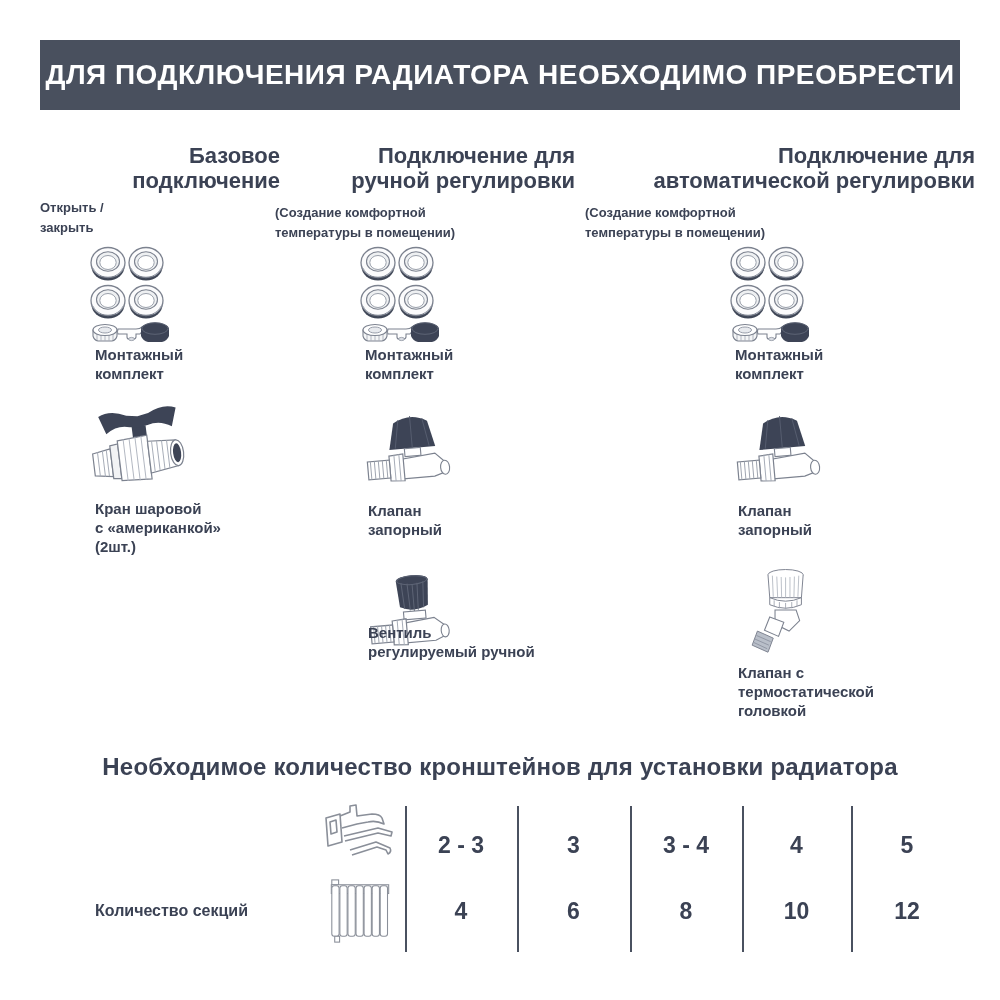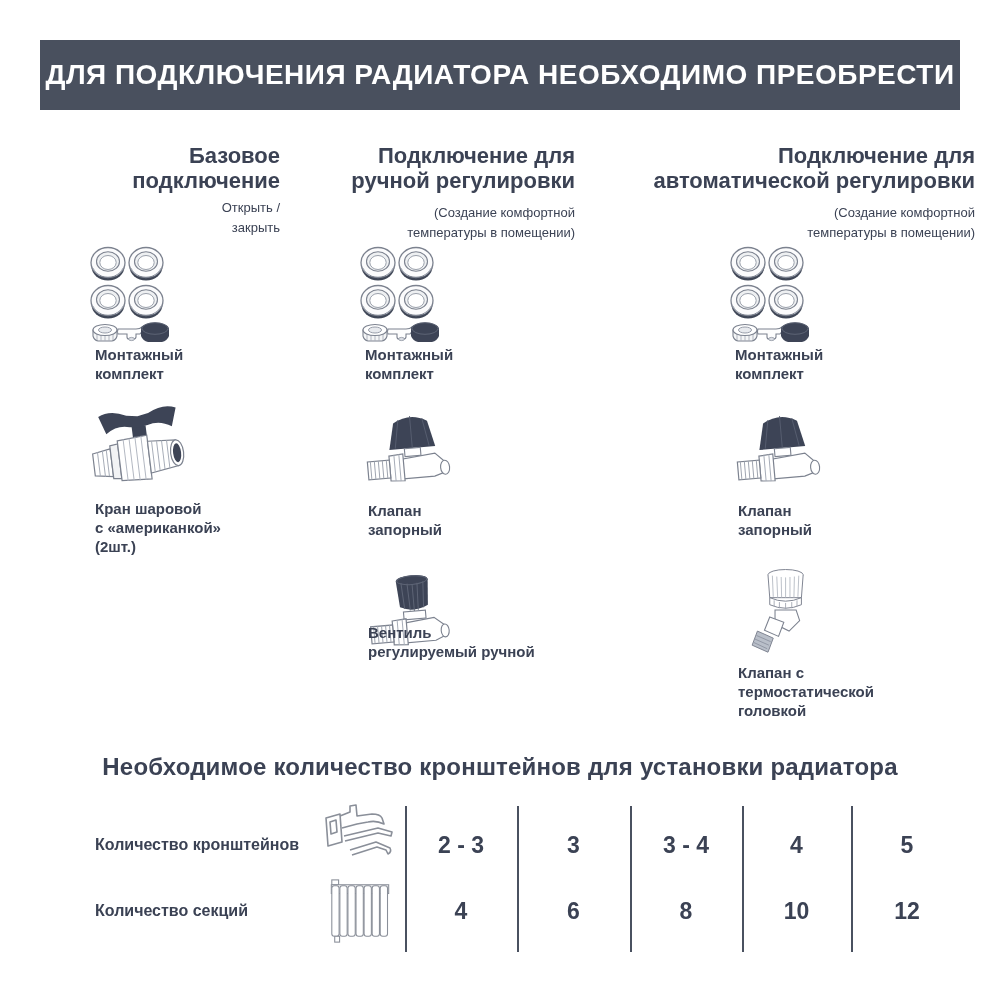--- a/index.html
+++ b/index.html
@@ -15,22 +15,22 @@
     color:#ffffff;font-size:28px;font-weight:bold;letter-spacing:.5px;white-space:nowrap;
   }
   .col-title{
     position:absolute;font-weight:bold;font-size:22px;line-height:1.14;
     text-align:right;white-space:pre-line;
   }
   .col-title.c1{left:40px;top:143px;width:240px;}
   .col-title.c2{left:275px;top:143px;width:300px;}
   .col-title.c3{left:585px;top:143px;width:390px;}
   .col-subtitle{
-    position:absolute;font-weight:normal;font-size:13px;line-height:1.5;
-    text-align:right;white-space:pre-line;
+    position:absolute;font-weight:bold;font-size:13px;line-height:1.5;
+    text-align:left;white-space:pre-line;
   }
   .col-subtitle.c1{left:40px;top:198px;width:240px;}
   .col-subtitle.c2{left:275px;top:203px;width:300px;}
   .col-subtitle.c3{left:585px;top:203px;width:390px;}
   .item-label{
     position:absolute;font-weight:bold;font-size:15px;line-height:1.25;
     white-space:pre-line;
   }
   .icon-abs{position:absolute;}
   .section-title{
@@ -232,21 +232,20 @@
 
   <svg class="icon-abs" style="left:740px;top:566px" width="85" height="95" viewBox="0 0 85 108">
       <use href="#sym-thermovalve"></use>
     </svg>
   <div class="item-label" style="left:738px;top:664px">Клапан с
 термостатической
 головкой</div>
 
   <div class="section-title">Необходимое количество кронштейнов для установки радиатора</div>
 
-  <div class="t-label" style="left:95px;top:834px">Количество кронштейнов</div>
   <div class="t-label" style="left:95px;top:900px">Количество секций</div>
 
   <svg class="icon-abs" style="left:320px;top:802px" width="80" height="70" viewBox="0 0 80 70">
       <use href="#sym-bracket"></use>
     </svg>
   <svg class="icon-abs" style="left:327px;top:876px" width="66" height="70" viewBox="0 0 66 72">
       <use href="#sym-radiator"></use>
     </svg>
 
   <div class="vline" style="left:405px"></div>

